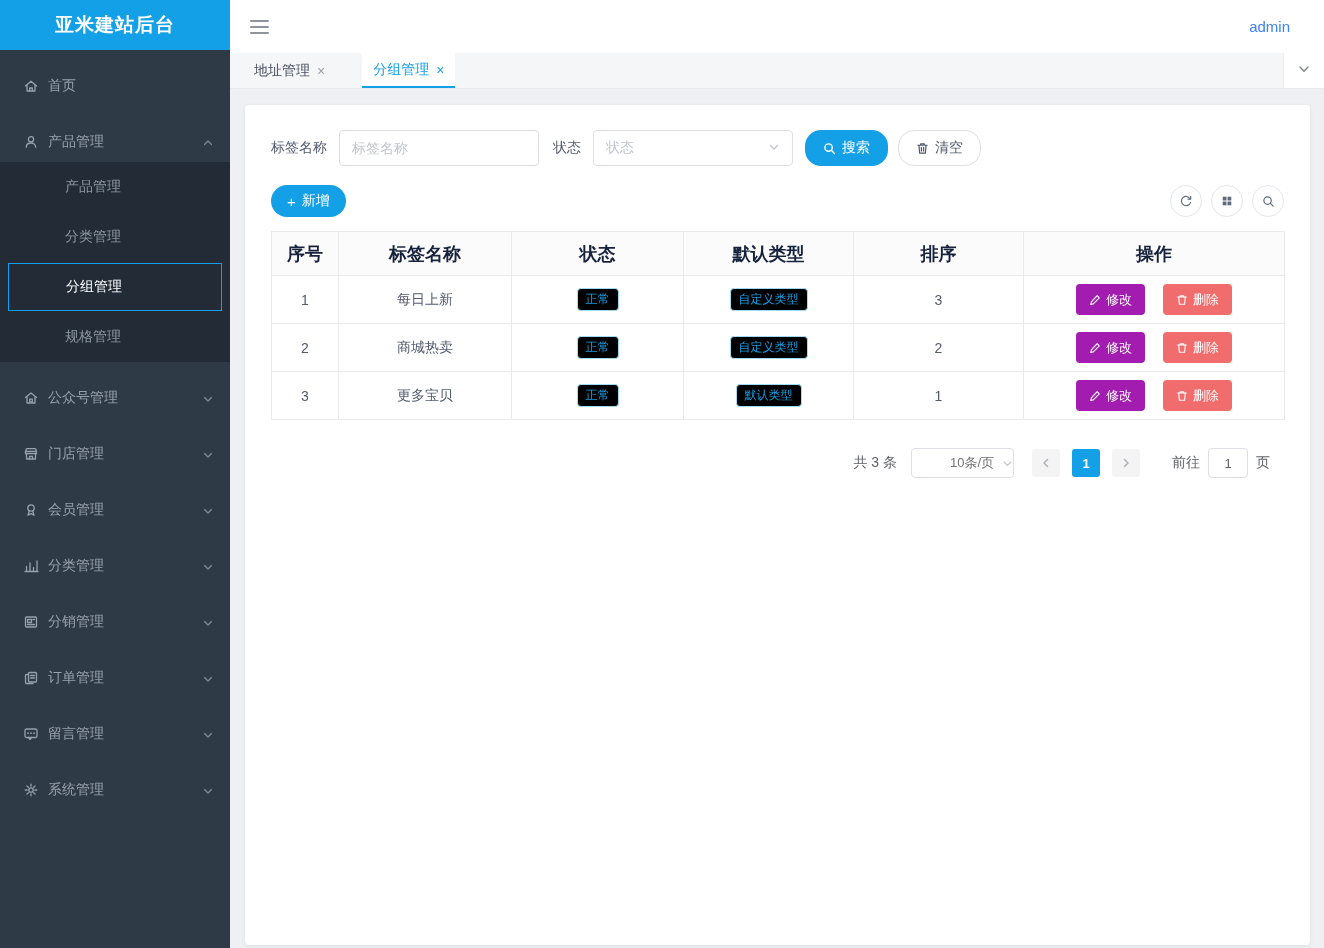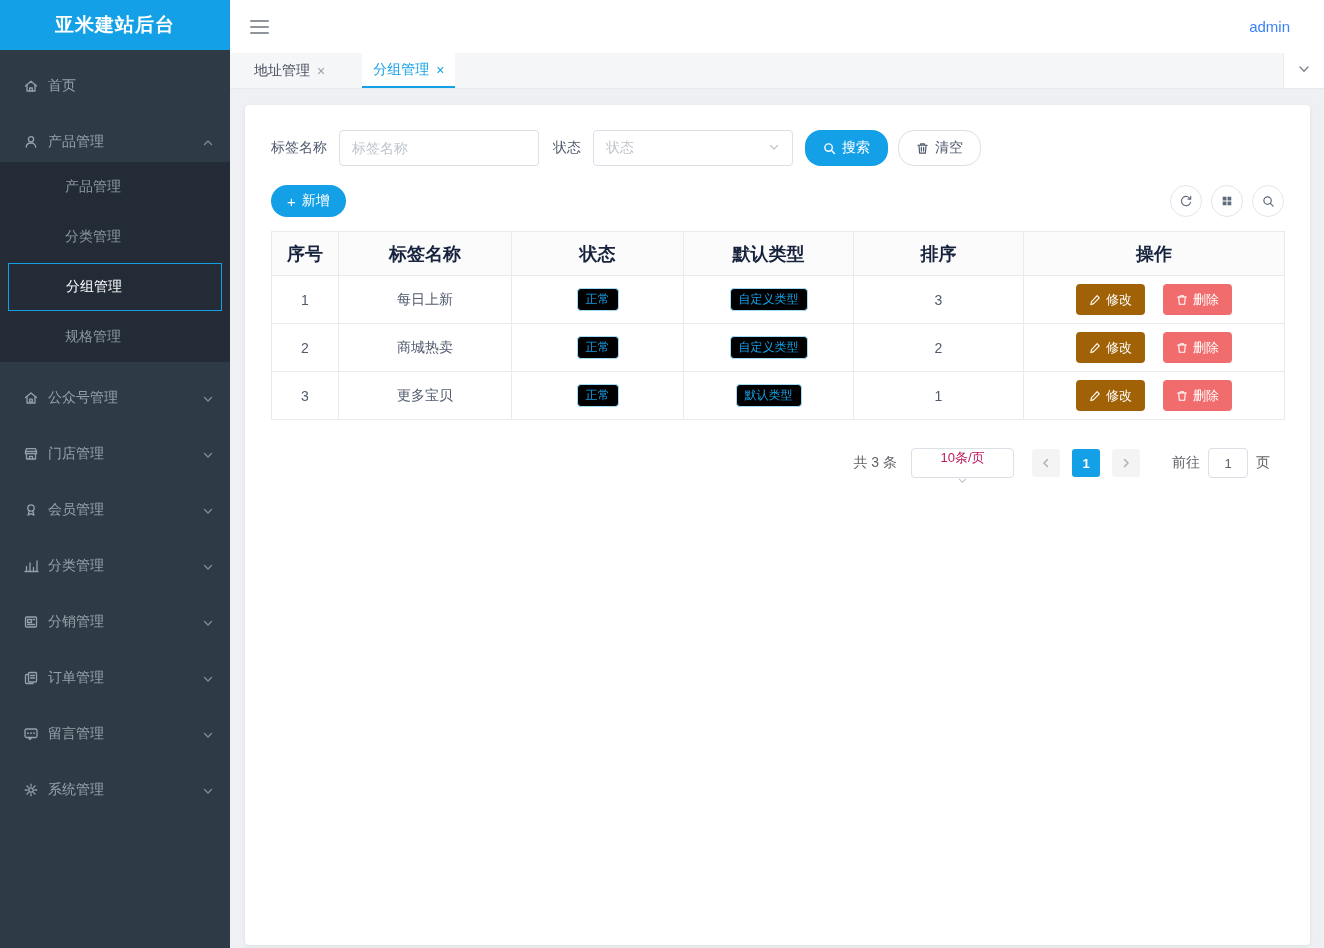--- a/index.html
+++ b/index.html
@@ -69,29 +69,29 @@
   table.grid { margin:0 26px; border-collapse:collapse; table-layout:fixed; width:1013px;
                border:1px solid #e8eaec; }
   .grid th { height:44px; background:#fbfbfc; font-size:18px; font-weight:bold; color:#17233d;
              border:1px solid #e8eaec; }
   .grid td { height:48px; text-align:center; font-size:14px; color:#515a6e; border:1px solid #e8eaec;
              background:#fff; }
   .badge { display:inline-block; padding:4px 8px; font-size:12px; color:#16a0e4; background:#000000;
            border:1px solid #9edcf7; border-radius:4px; line-height:1.1; }
   .rowbtn { display:inline-flex; align-items:center; gap:5px; height:31px; padding:0 13px;
             border-radius:4px; font-size:13px; color:#fff; border:none; cursor:pointer; }
-  .rowbtn.edit { background:#a16207; margin-right:14px; }
+  .rowbtn.edit { background:#a21caf; margin-right:14px; }
   .rowbtn.del { background:#f16c6c; }
 
   .pager { display:flex; align-items:center; justify-content:flex-end; padding:28px 40px 0 0;
            font-size:14px; color:#606266; }
   .pg-total { margin-right:14px; }
   .pg-size { width:103px; height:30px; border:1px solid #dcdfe6; border-radius:4px; display:flex;
-             align-items:center; justify-content:space-between; gap:8px; font-size:13px; color:#be185d;
-             cursor:pointer; background:#fff;flex-direction:column; }
+             align-items:center; justify-content:flex-end; gap:8px; font-size:13px; color:#737373;
+             cursor:pointer; background:#fff; }
   .pg-btn { width:28px; height:28px; border-radius:3px; background:#f4f4f5; color:#aeb3bb;
             display:flex; align-items:center; justify-content:center; cursor:pointer; }
   .pg-prev { margin-left:18px; }
   .pg-page { width:28px; height:28px; border-radius:3px; background:#14a0e6; color:#fff; font-size:13px;
              font-weight:bold; display:flex; align-items:center; justify-content:center; margin:0 12px;
              cursor:pointer; }
   .pg-goto { margin-left:32px; margin-right:8px; }
   .pg-input { width:40px; height:30px; border:1px solid #dcdfe6; border-radius:4px; text-align:center;
               font-size:13px; color:#606266; outline:none; margin-right:8px; }
 </style>

